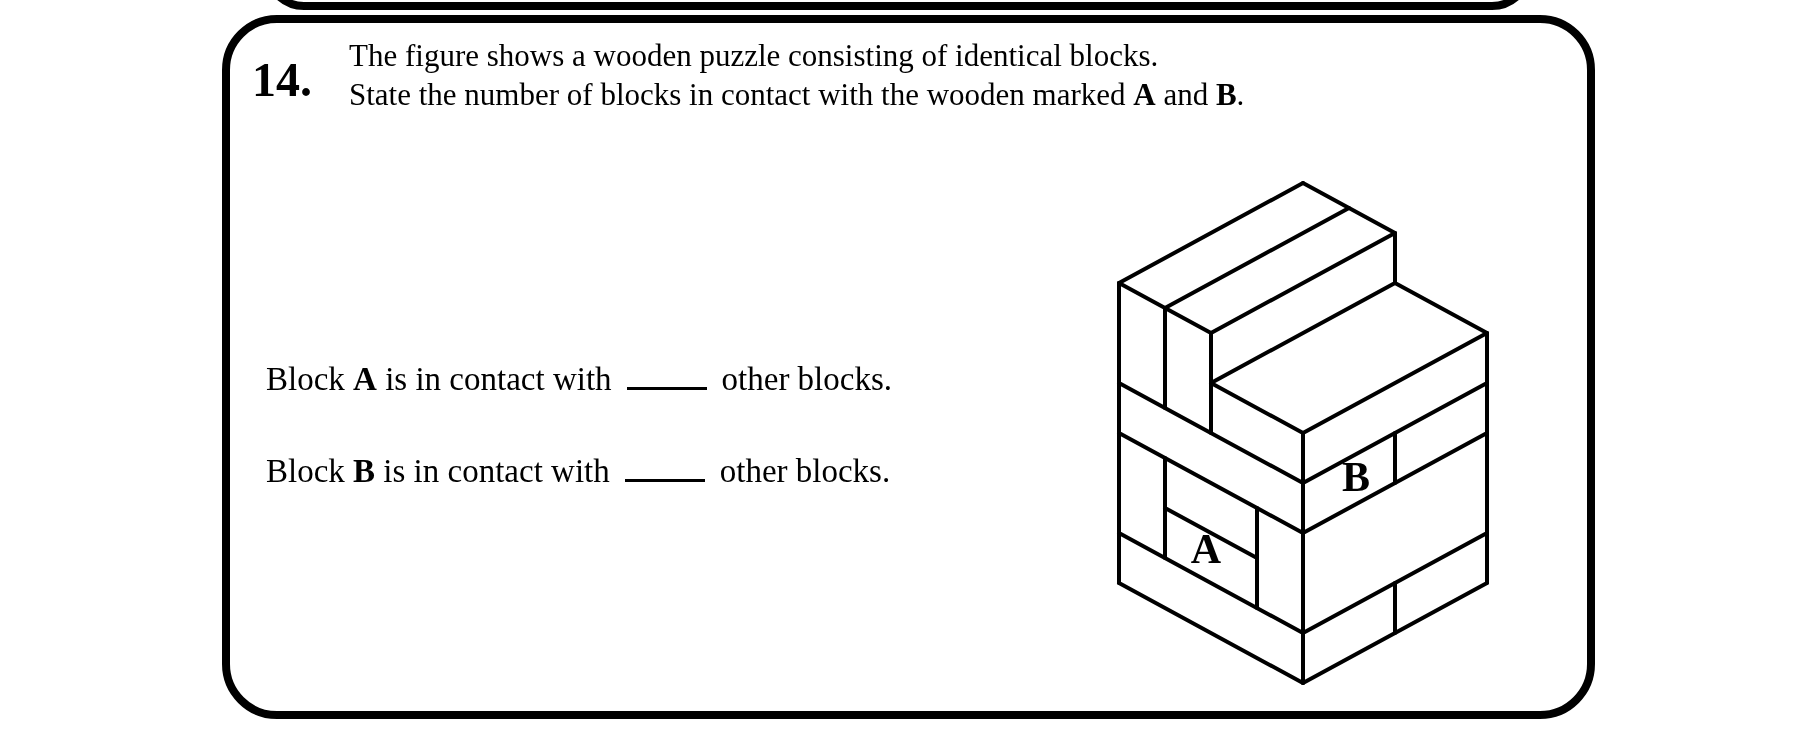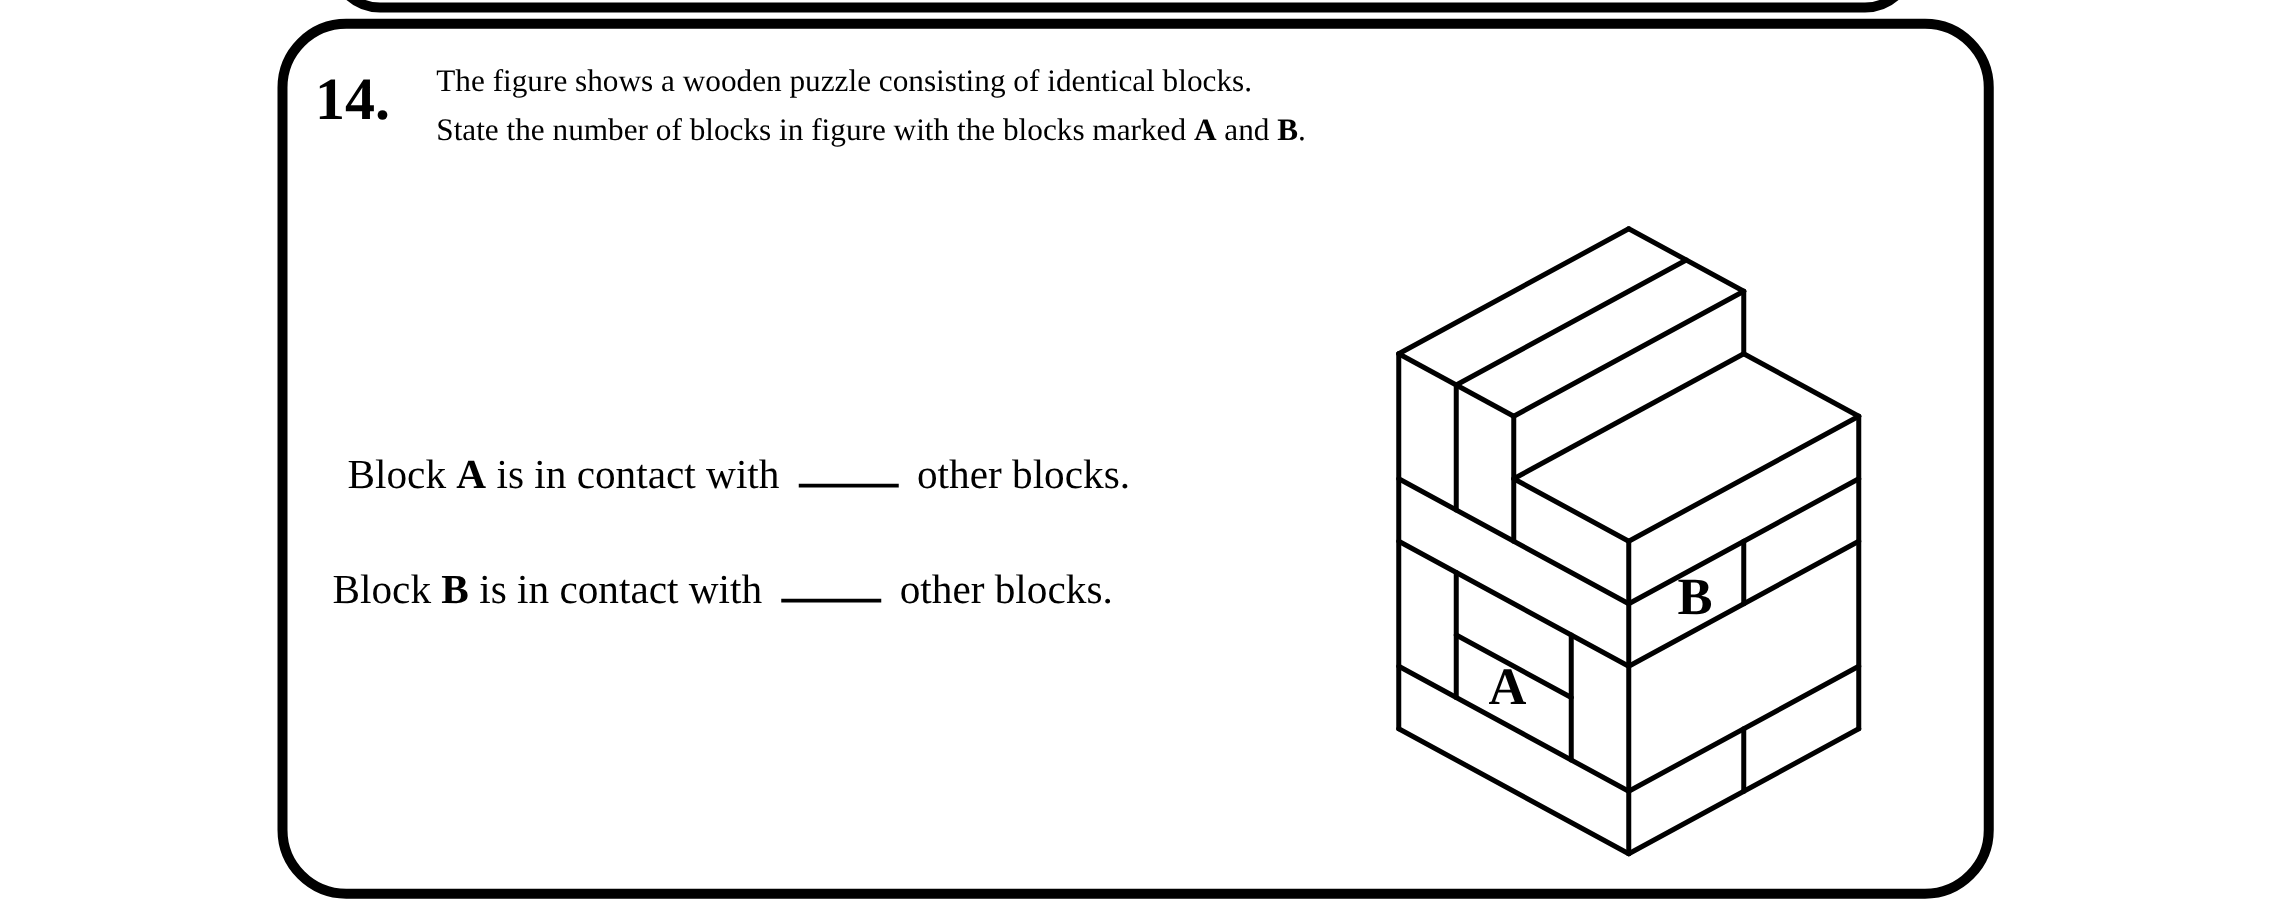--- a/index.html
+++ b/index.html
@@ -45,33 +45,33 @@
     position: absolute;
     left: 252px;
     top: 56px;
     font-size: 48px;
     font-weight: bold;
     line-height: 1;
   }
   .prompt {
     position: absolute;
     left: 349px;
-    top: 46px;
-    font-size: 25px;
+    top: 36px;
+    font-size: 31px;
     line-height: 39px;
     white-space: nowrap;
   }
   .answer-line {
     position: absolute;
     left: 266px;
     font-size: 33px;
     line-height: 40px;
     white-space: nowrap;
   }
-  .answer-line.first { top: 357px; margin-left: 12px; }
+  .answer-line.first { top: 357px; }
   .answer-line.second { top: 449px; }
   .bold { font-weight: bold; }
   .blank {
     display: inline-block;
     width: 80px;
     height: 30px;
     border-bottom: 3px solid #000000;
     margin: 0 15px;
     vertical-align: baseline;
   }
@@ -95,21 +95,21 @@
 <div id="canvas">
 
   <div class="prev-box"></div>
 
   <div class="card"></div>
 
   <div class="q-number">14.</div>
 
   <div class="prompt">
     <div>The figure shows a wooden puzzle consisting of identical blocks.</div>
-    <div><span>State the number of blocks in figure with the blocks marked </span><span class="bold">A</span><span> and </span><span class="bold">B</span><span>.</span></div>
+    <div><span>State the number of blocks in contact with the wooden marked </span><span class="bold">A</span><span> and </span><span class="bold">B</span><span>.</span></div>
   </div>
 
   <div class="answer-line first"><span>Block </span><span class="bold">A</span><span> is in contact with</span><span class="blank"></span><span>other blocks.</span></div>
 
   <div class="answer-line second"><span>Block </span><span class="bold">B</span><span> is in contact with</span><span class="blank"></span><span>other blocks.</span></div>
 
   <svg class="figure-svg" viewBox="0 0 1818 736" xmlns="http://www.w3.org/2000/svg" aria-hidden="true">
       <line x1="1119" y1="583" x2="1303" y2="683" stroke="#000000" stroke-width="4" stroke-linecap="round"></line>
       <line x1="1303" y1="683" x2="1487" y2="583" stroke="#000000" stroke-width="4" stroke-linecap="round"></line>
       <line x1="1487" y1="583" x2="1487" y2="333" stroke="#000000" stroke-width="4" stroke-linecap="round"></line>

